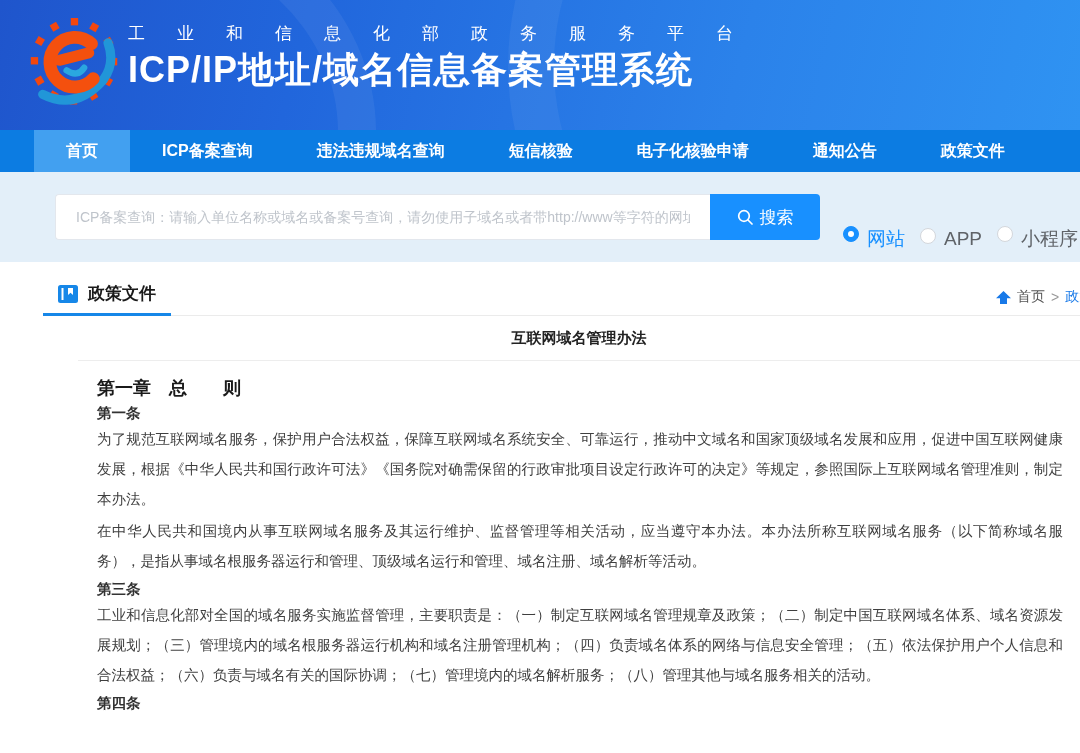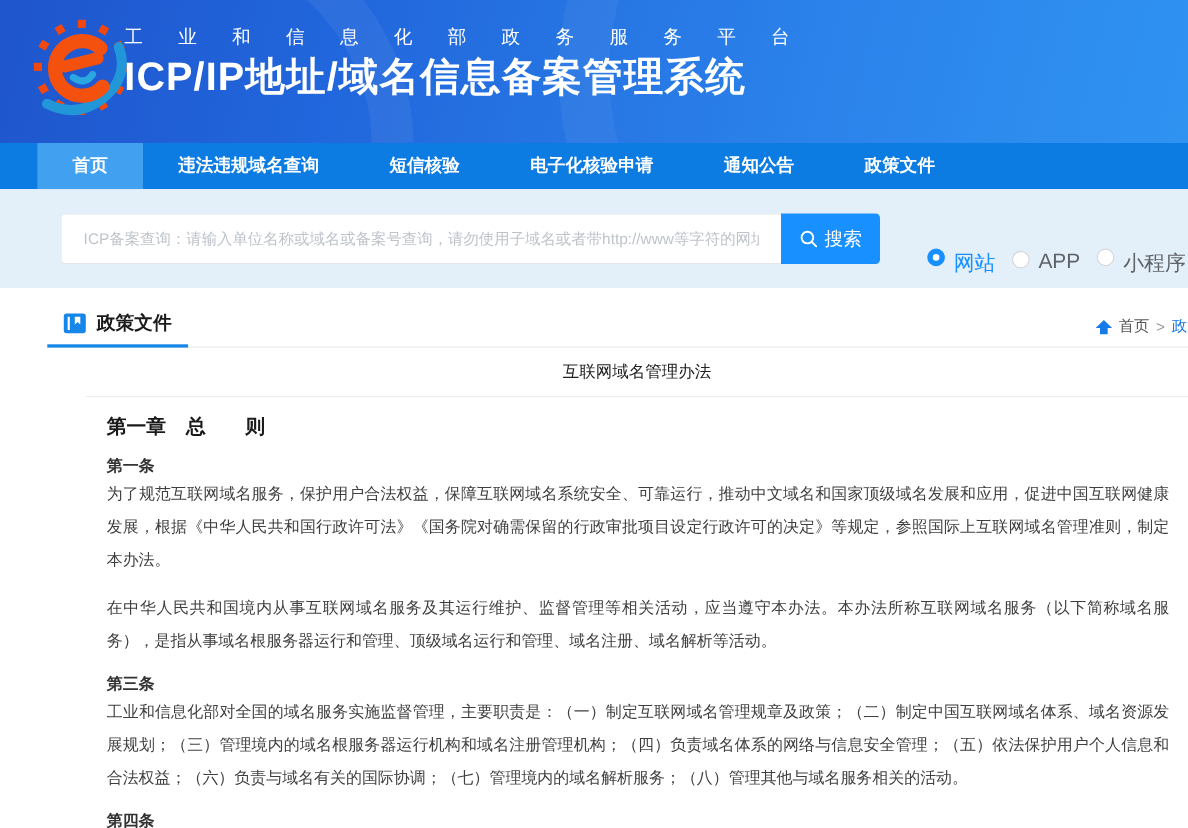--- a/index.html
+++ b/index.html
@@ -7,38 +7,38 @@
     font-family:"Liberation Sans","DejaVu Sans",sans-serif; }
 
   
   .header { position:absolute; top:0; left:0; width:1080px; height:130px; overflow:hidden;
     background:linear-gradient(104deg,#1f55cc 0%,#2166dc 28%,#2b82ea 68%,#2f93f2 100%); }
   .header::before { content:''; position:absolute; right:-140px; top:-260px; width:620px; height:560px;
     border-radius:50%; border:46px solid rgba(255,255,255,0.05); }
   .header::after { content:''; position:absolute; left:-120px; bottom:-230px; width:420px; height:380px;
     border-radius:50%; border:38px solid rgba(255,255,255,0.06); }
   .logo { position:absolute; left:28px; top:12px; width:92px; height:104px; }
-  .header-text { position:absolute; left:113px; top:22px; z-index:2; }
+  .header-text { position:absolute; left:128px; top:22px; z-index:2; }
   .platform-name { font-size:17px; color:#ffffff; letter-spacing:32px; white-space:nowrap; font-weight:500; }
   .system-title { font-size:36px; color:#ffffff; font-weight:bold; margin-top:1px; letter-spacing:1px; white-space:nowrap; }
 
   
   .nav { position:absolute; top:130px; left:0; width:1080px; height:42px; background:#0c7ce2;
     display:flex; padding-left:34px; }
   .nav-item { color:#fff; font-size:16px; font-weight:bold; line-height:42px; padding:0 32px;
     white-space:nowrap; cursor:pointer; }
   .nav-item.active { background:#42a0f0; }
 
   
   .search-band { position:absolute; top:172px; left:0; width:1080px; height:90px; background:#e3eff9; }
   .search-box { position:absolute; left:55px; top:22px; display:flex; }
   .search-input { width:655px; height:46px; border:1px solid #e3e7ed; border-right:none;
     border-radius:4px 0 0 4px; padding:0 20px; font-size:14px; color:#333; background:#fff; outline:none; }
   .search-input::placeholder { color:#bfc4cb; }
-  .search-btn { width:90px; height:46px; background:#1890ff; color:#fff; font-size:17px; border:none;
+  .search-btn { width:110px; height:46px; background:#1890ff; color:#fff; font-size:17px; border:none;
     border-radius:0 4px 4px 0; display:flex; align-items:center; justify-content:center; gap:7px; cursor:pointer; }
   .radio-row { position:absolute; left:843px; top:54px; display:flex; align-items:center; white-space:nowrap; }
   .radio-item { display:flex; margin-right:15px; font-size:19px; color:#5f6368; cursor:pointer; }
   .radio-dot { width:16px; height:16px; border-radius:50%; background:#fff; border:1px solid #d4d7dc;
     margin-right:8px; position:relative; flex:none; }
   .radio-item.selected .radio-dot { background:#1890ff; border-color:#1890ff; }
   .radio-item.selected .radio-dot::after { content:''; position:absolute; left:4px; top:4px; width:6px; height:6px;
     background:#fff; border-radius:50%; }
   .radio-item.selected .radio-label { color:#1890ff; }
 
@@ -48,25 +48,25 @@
   .tab { position:absolute; left:57px; top:20px; display:flex; align-items:center; gap:9px; cursor:pointer; }
   .tab-label { font-size:17px; font-weight:bold; color:#1a1a1a; }
   .tab-line { position:absolute; left:43px; top:53px; right:0; height:1px; background:#ebebeb; }
   .tab-underline { position:absolute; left:43px; top:51px; width:128px; height:3px; background:#1687e8; z-index:2; }
   .breadcrumb { position:absolute; left:996px; top:26px; display:flex; align-items:center; gap:6px;
     font-size:14px; color:#555; white-space:nowrap; }
   .breadcrumb .crumb-home { cursor:pointer; }
   .breadcrumb .sep { color:#999; }
   .breadcrumb .current { color:#1879e8; }
 
-  .article-title { margin-left:78px; text-align:center; font-size:15px; font-weight:normal; color:#222;
+  .article-title { margin-left:78px; text-align:center; font-size:15px; font-weight:bold; color:#222;
     padding:13px 0 12px; border-bottom:1px solid #ededed; }
   .article-body { margin:0 17px 0 97px; }
   .chapter { font-size:18px; font-weight:bold; color:#1a1a1a; margin-top:14px; line-height:26px; white-space:pre; }
-  .section { margin-top:13px; }
+  .section { margin-top:2px; }
   .section:first-of-type { margin-top:16px; }
   .a-label { font-size:14.5px; font-weight:bold; color:#333; line-height:20px; }
   .a-text { font-size:14.5px; color:#3f3f3f; line-height:30px; margin-top:2px; text-align:justify;font-family:Liberation Mono, monospace; }
 </style>
 </head>
 <body>
 
 <div class="header">
   <svg class="logo" viewBox="0 0 100 110">
     <g fill="#f4470e">
@@ -89,20 +89,21 @@
     <path d="M 42 62 Q 54 70 61 59" stroke="#2aa7e0" stroke-width="7" fill="none" stroke-linecap="round"></path>
   </svg>
   <div class="header-text">
     <div class="platform-name">工业和信息化部政务服务平台</div>
     <div class="system-title">ICP/IP地址/域名信息备案管理系统</div>
   </div>
 </div>
 
 <div class="nav">
   <div class="nav-item active">首页</div>
+  <div class="nav-item">ICP备案查询</div>
   <div class="nav-item">违法违规域名查询</div>
   <div class="nav-item">短信核验</div>
   <div class="nav-item">电子化核验申请</div>
   <div class="nav-item">通知公告</div>
   <div class="nav-item">政策文件</div>
 </div>
 
 <div class="search-band">
   <div class="search-box">
     <input class="search-input" type="text" placeholder="ICP备案查询：请输入单位名称或域名或备案号查询，请勿使用子域名或者带http://www等字符的网址查询" style="">

